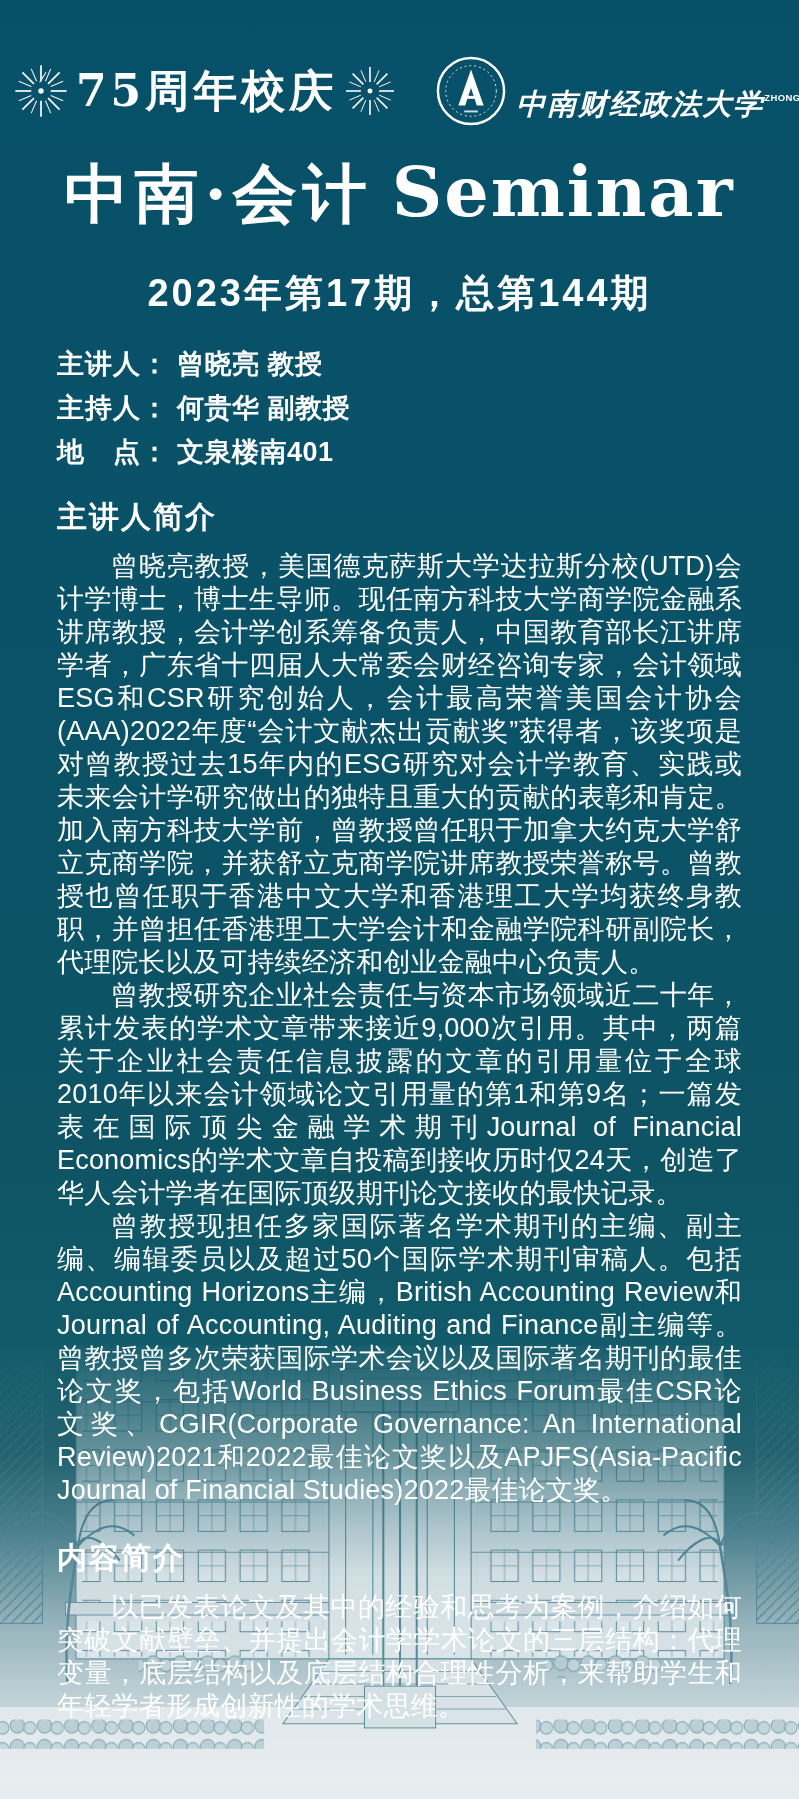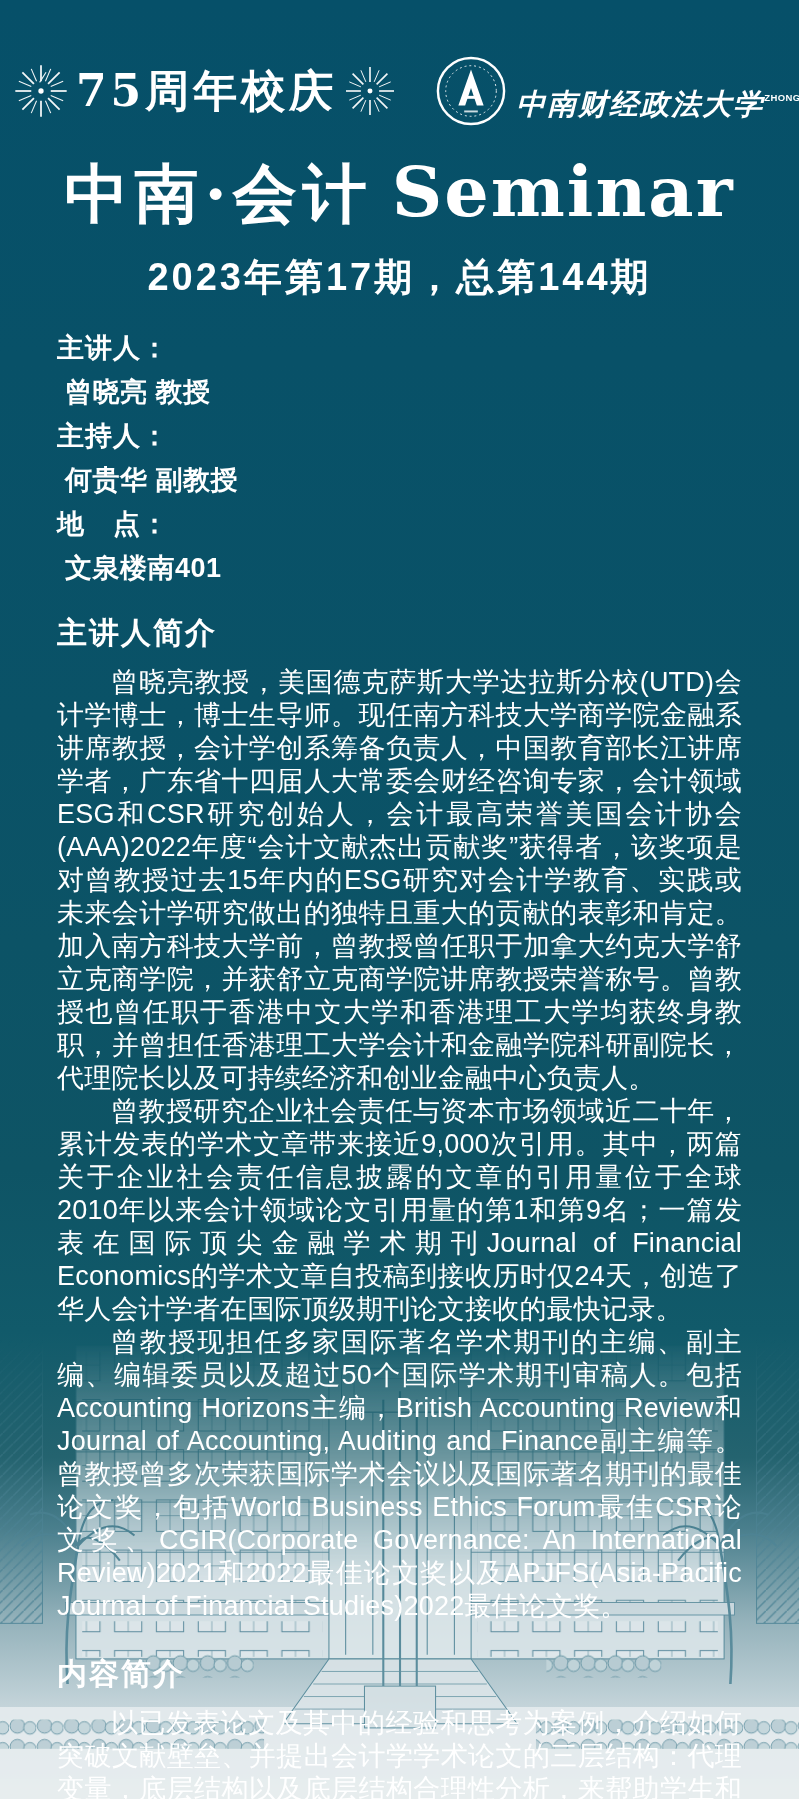--- a/index.html
+++ b/index.html
@@ -38,24 +38,24 @@
     font-size:29px; letter-spacing:2px; line-height:1.15; white-space:nowrap; }
   .uni-en { font-size:9.5px; font-weight:bold; letter-spacing:.4px; margin-top:4px; white-space:nowrap; }
   .brand-col2 { display:flex; flex-direction:column; align-items:center; }
   .school { font-size:28px; font-weight:500; letter-spacing:3px; line-height:1.15; white-space:nowrap; }
   .centername { font-size:14px; margin-top:4px; letter-spacing:1px; white-space:nowrap; }
   
   .title-block { position:relative; z-index:2; margin-top:20px; text-align:center; }
   .main-title { font-weight:bold; line-height:90px; white-space:nowrap; }
   .main-title .cn { font-family:"DejaVu Serif", serif; font-size:64px; letter-spacing:6px; }
   .main-title .en { font-family:"DejaVu Serif", serif; font-size:70px; letter-spacing:2px; margin-left:10px; }
-  .issue { margin-top:4px; font-size:38px; font-weight:bold; letter-spacing:3px; line-height:46px; }
+  .issue { margin-top:20px; font-size:38px; font-weight:bold; letter-spacing:3px; line-height:46px; }
   
   .info { position:relative; z-index:2; margin:26px 40px 0 57px; }
-  .info-row { display:flex; font-size:27px; font-weight:bold; line-height:44px;flex-direction:column; }
+  .info-row { display:flex; font-size:27px; font-weight:bold; line-height:44px; }
   .info-row .label { white-space:pre; letter-spacing:1px; }
   .info-row .value { margin-left:8px; white-space:pre; letter-spacing:.5px; }
   
   .bio { position:relative; z-index:2; margin:22px 57px 0 57px; }
   .section-heading { font-size:30px; font-weight:bold; letter-spacing:2px; line-height:42px; }
   .bio p, .content p {
     margin-top:12px; font-size:27px; font-weight:500;
     line-height:33px; text-align:justify; text-indent:2em; letter-spacing:.2px;
   }
   .bio p + p { margin-top:0; }

